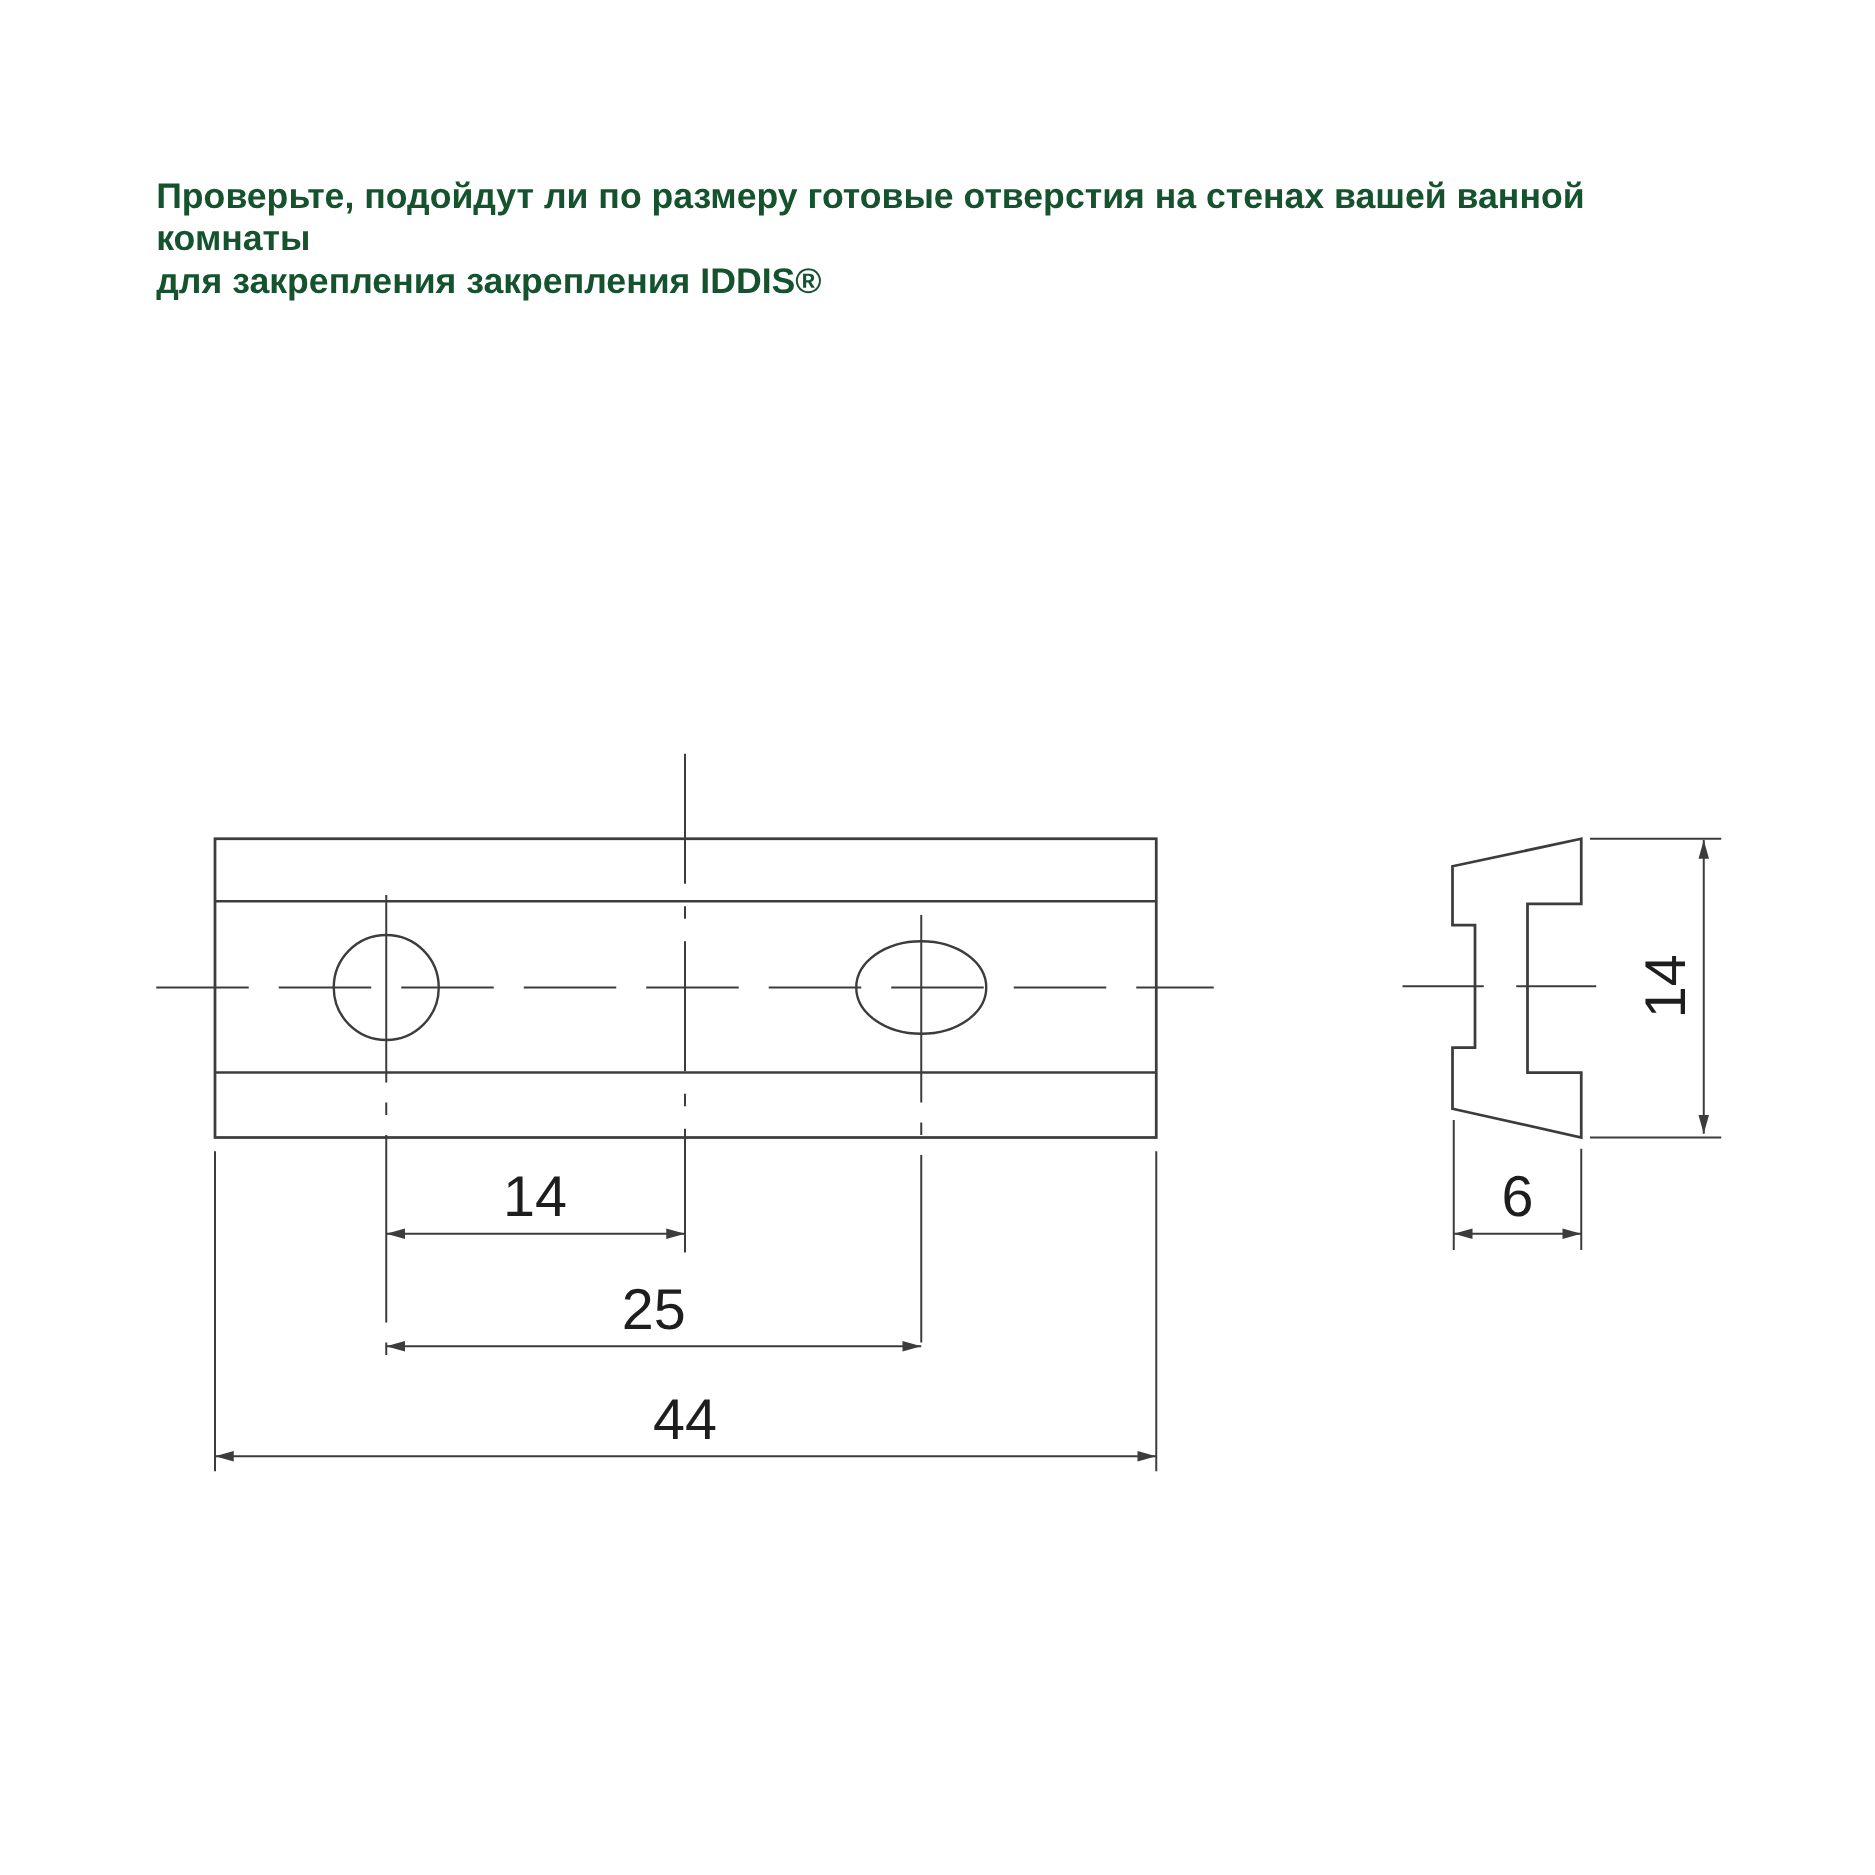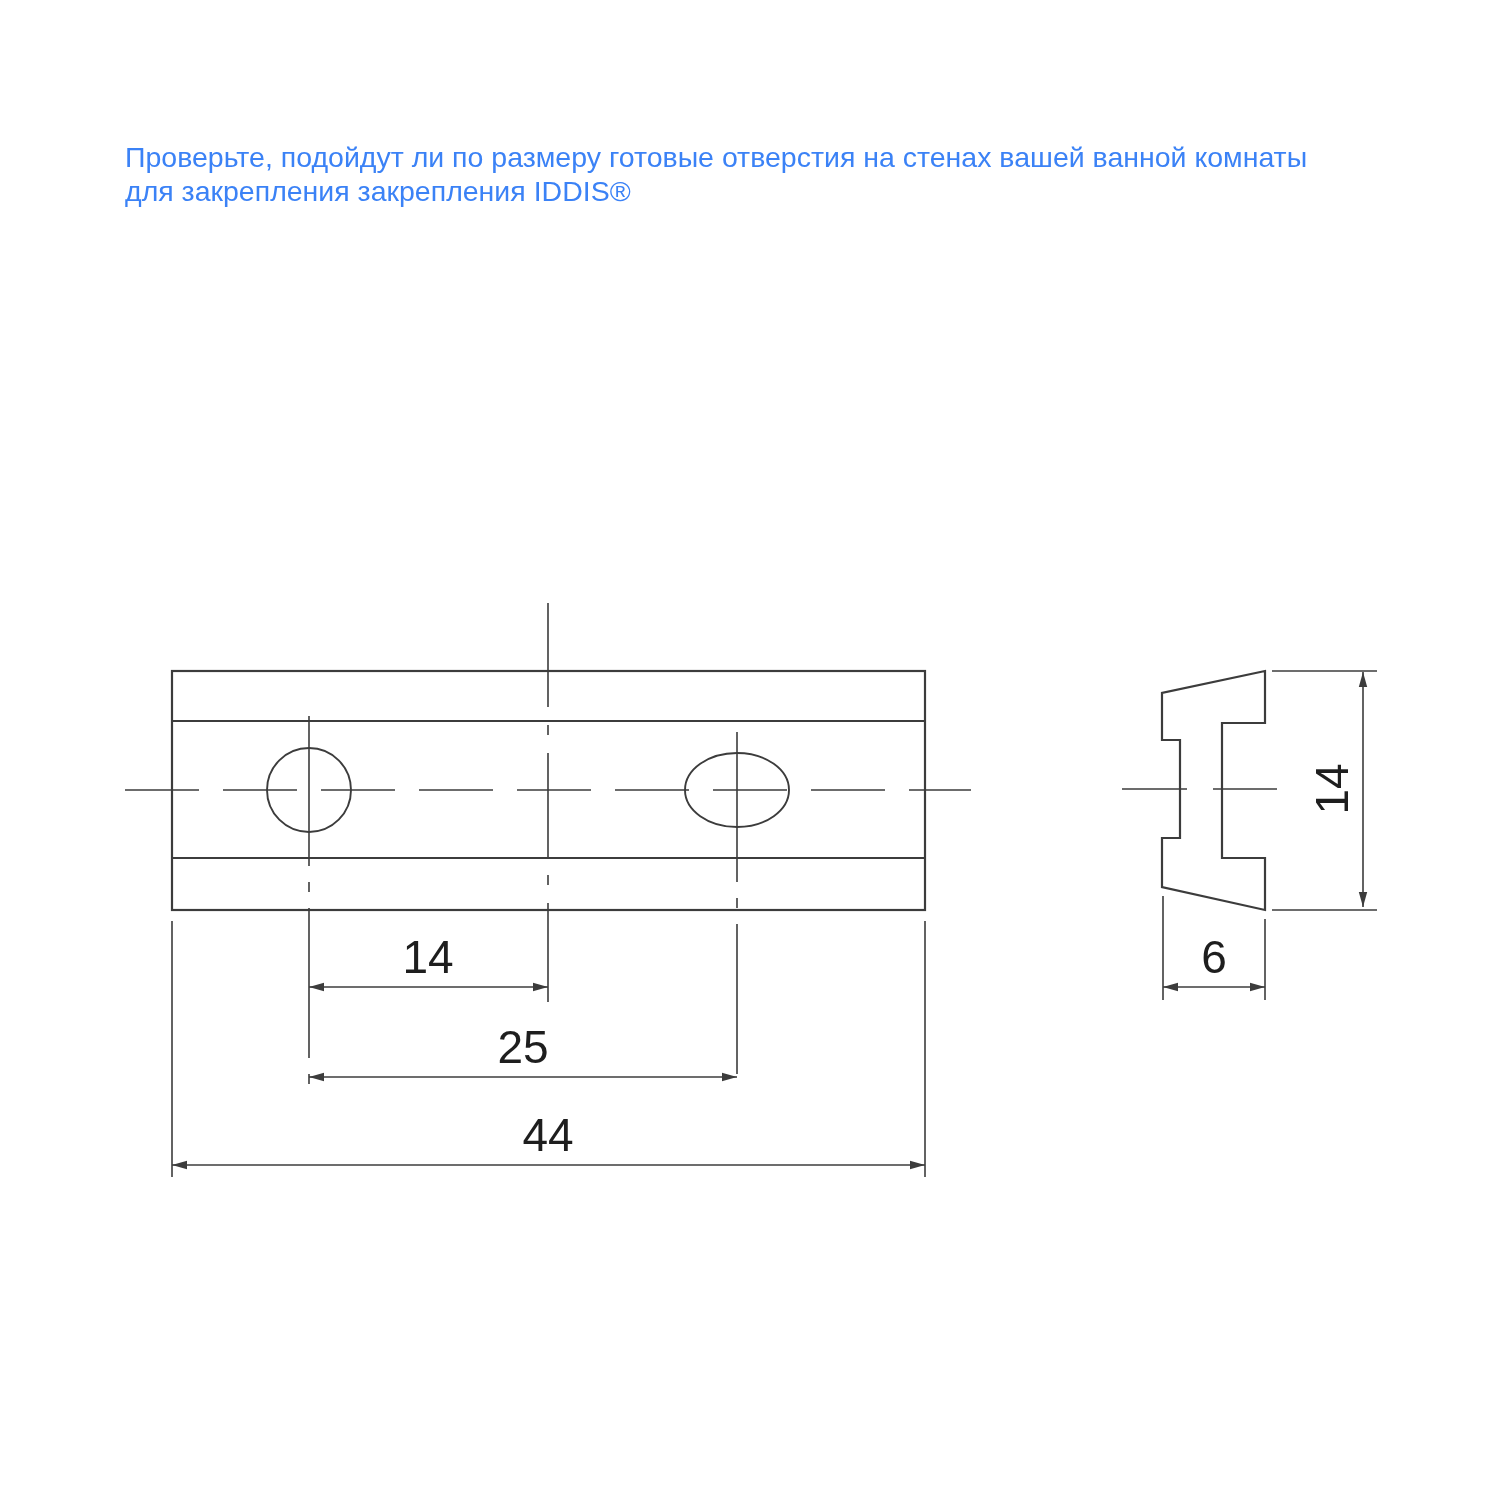--- a/index.html
+++ b/index.html
@@ -13,22 +13,22 @@
     background:var(--bg-color);
     font-family:"Liberation Sans", sans-serif;
     color:var(--text-color);
   }
   .header{position:absolute;left:125px;top:122px;width:1260px;}
   .page-title{
     margin:0;font-size:44px;line-height:48px;font-weight:bold;
     letter-spacing:.2px;color:var(--text-color);
   }
   .page-desc{
-    margin:18px 0 0 0;font-size:28.5px;line-height:34px;font-weight:normal;
-    color:#3b82f6;
+    margin:18px 0 0 0;font-size:28.5px;line-height:34px;font-weight:bold;
+    color:#14532d;
   }
   .drawing-svg{position:absolute;left:0;top:0;width:1500px;height:1500px;}
   .drawing-svg .outline{stroke:var(--line-color);stroke-width:2.2;fill:none;}
   .drawing-svg .edge{stroke:var(--line-color);stroke-width:2;fill:none;}
   .drawing-svg .hole{stroke:var(--line-color);stroke-width:1.9;fill:none;}
   .drawing-svg .cl{stroke:var(--line-color);stroke-width:1.6;fill:none;}
   .drawing-svg .ext{stroke:var(--line-color);stroke-width:1.6;fill:none;}
   .drawing-svg .dim{stroke:var(--line-color);stroke-width:1.6;fill:none;}
   .drawing-svg text{
     font-family:"Liberation Sans", sans-serif;font-size:46px;

